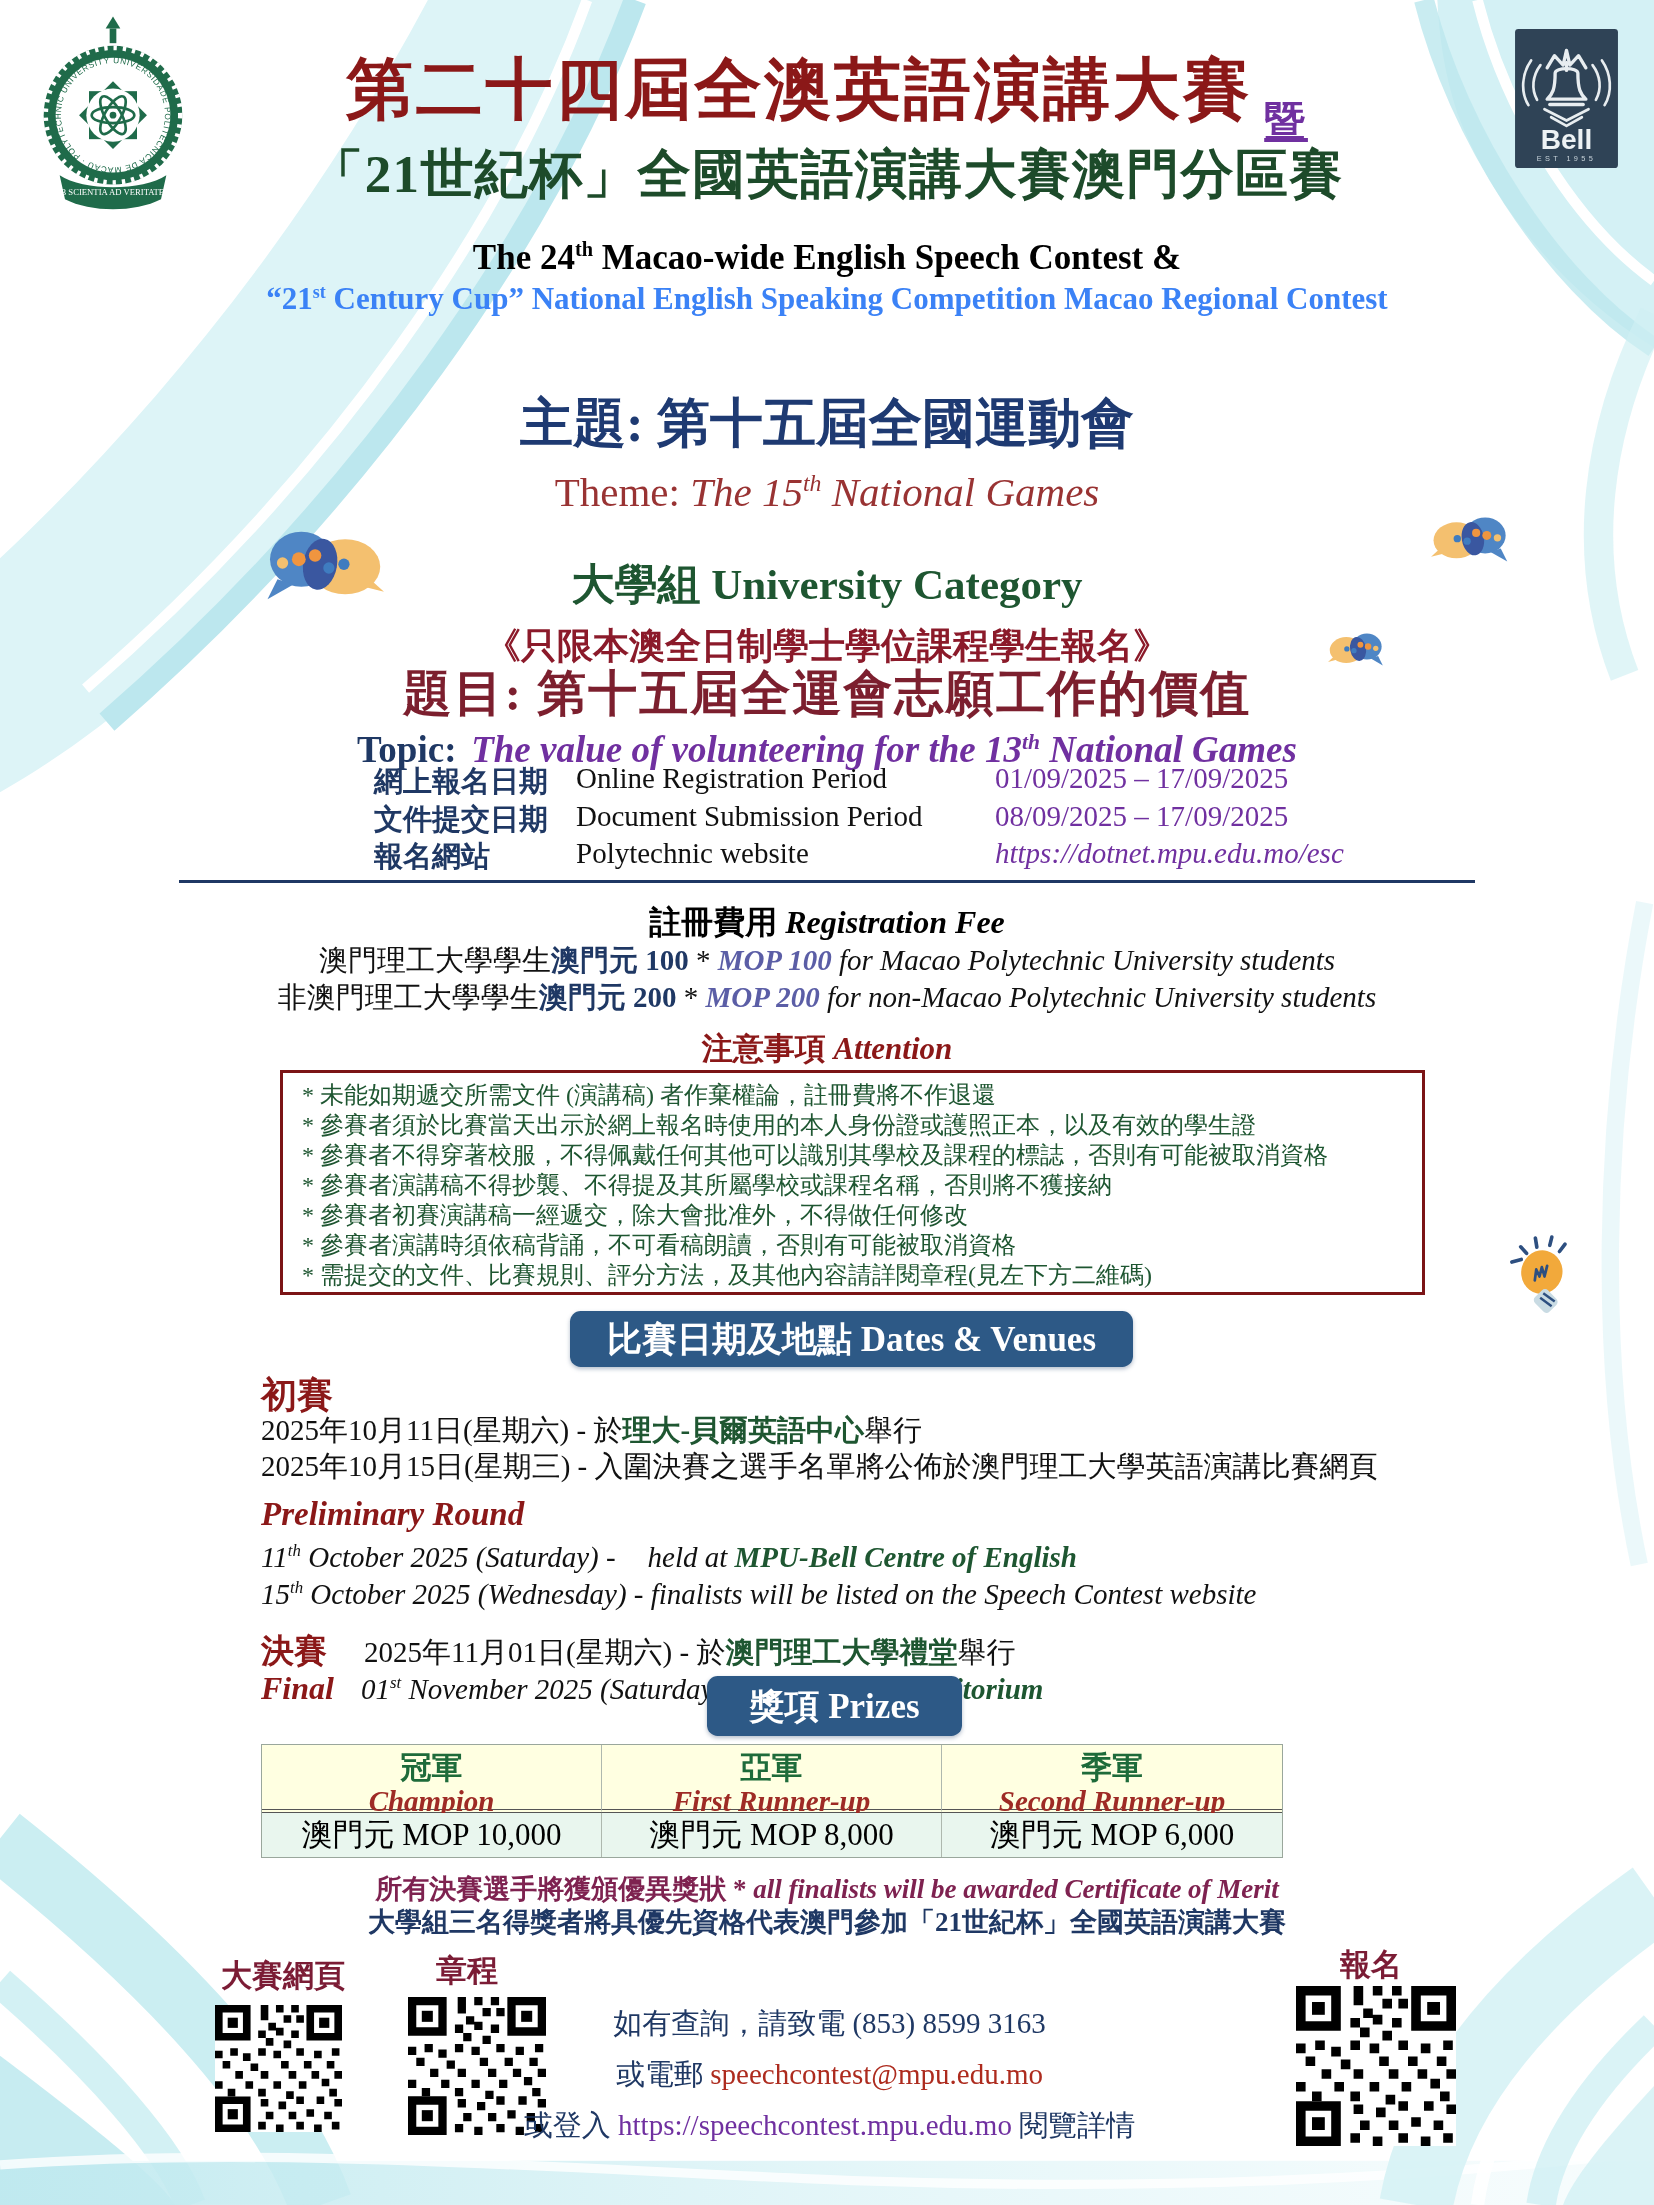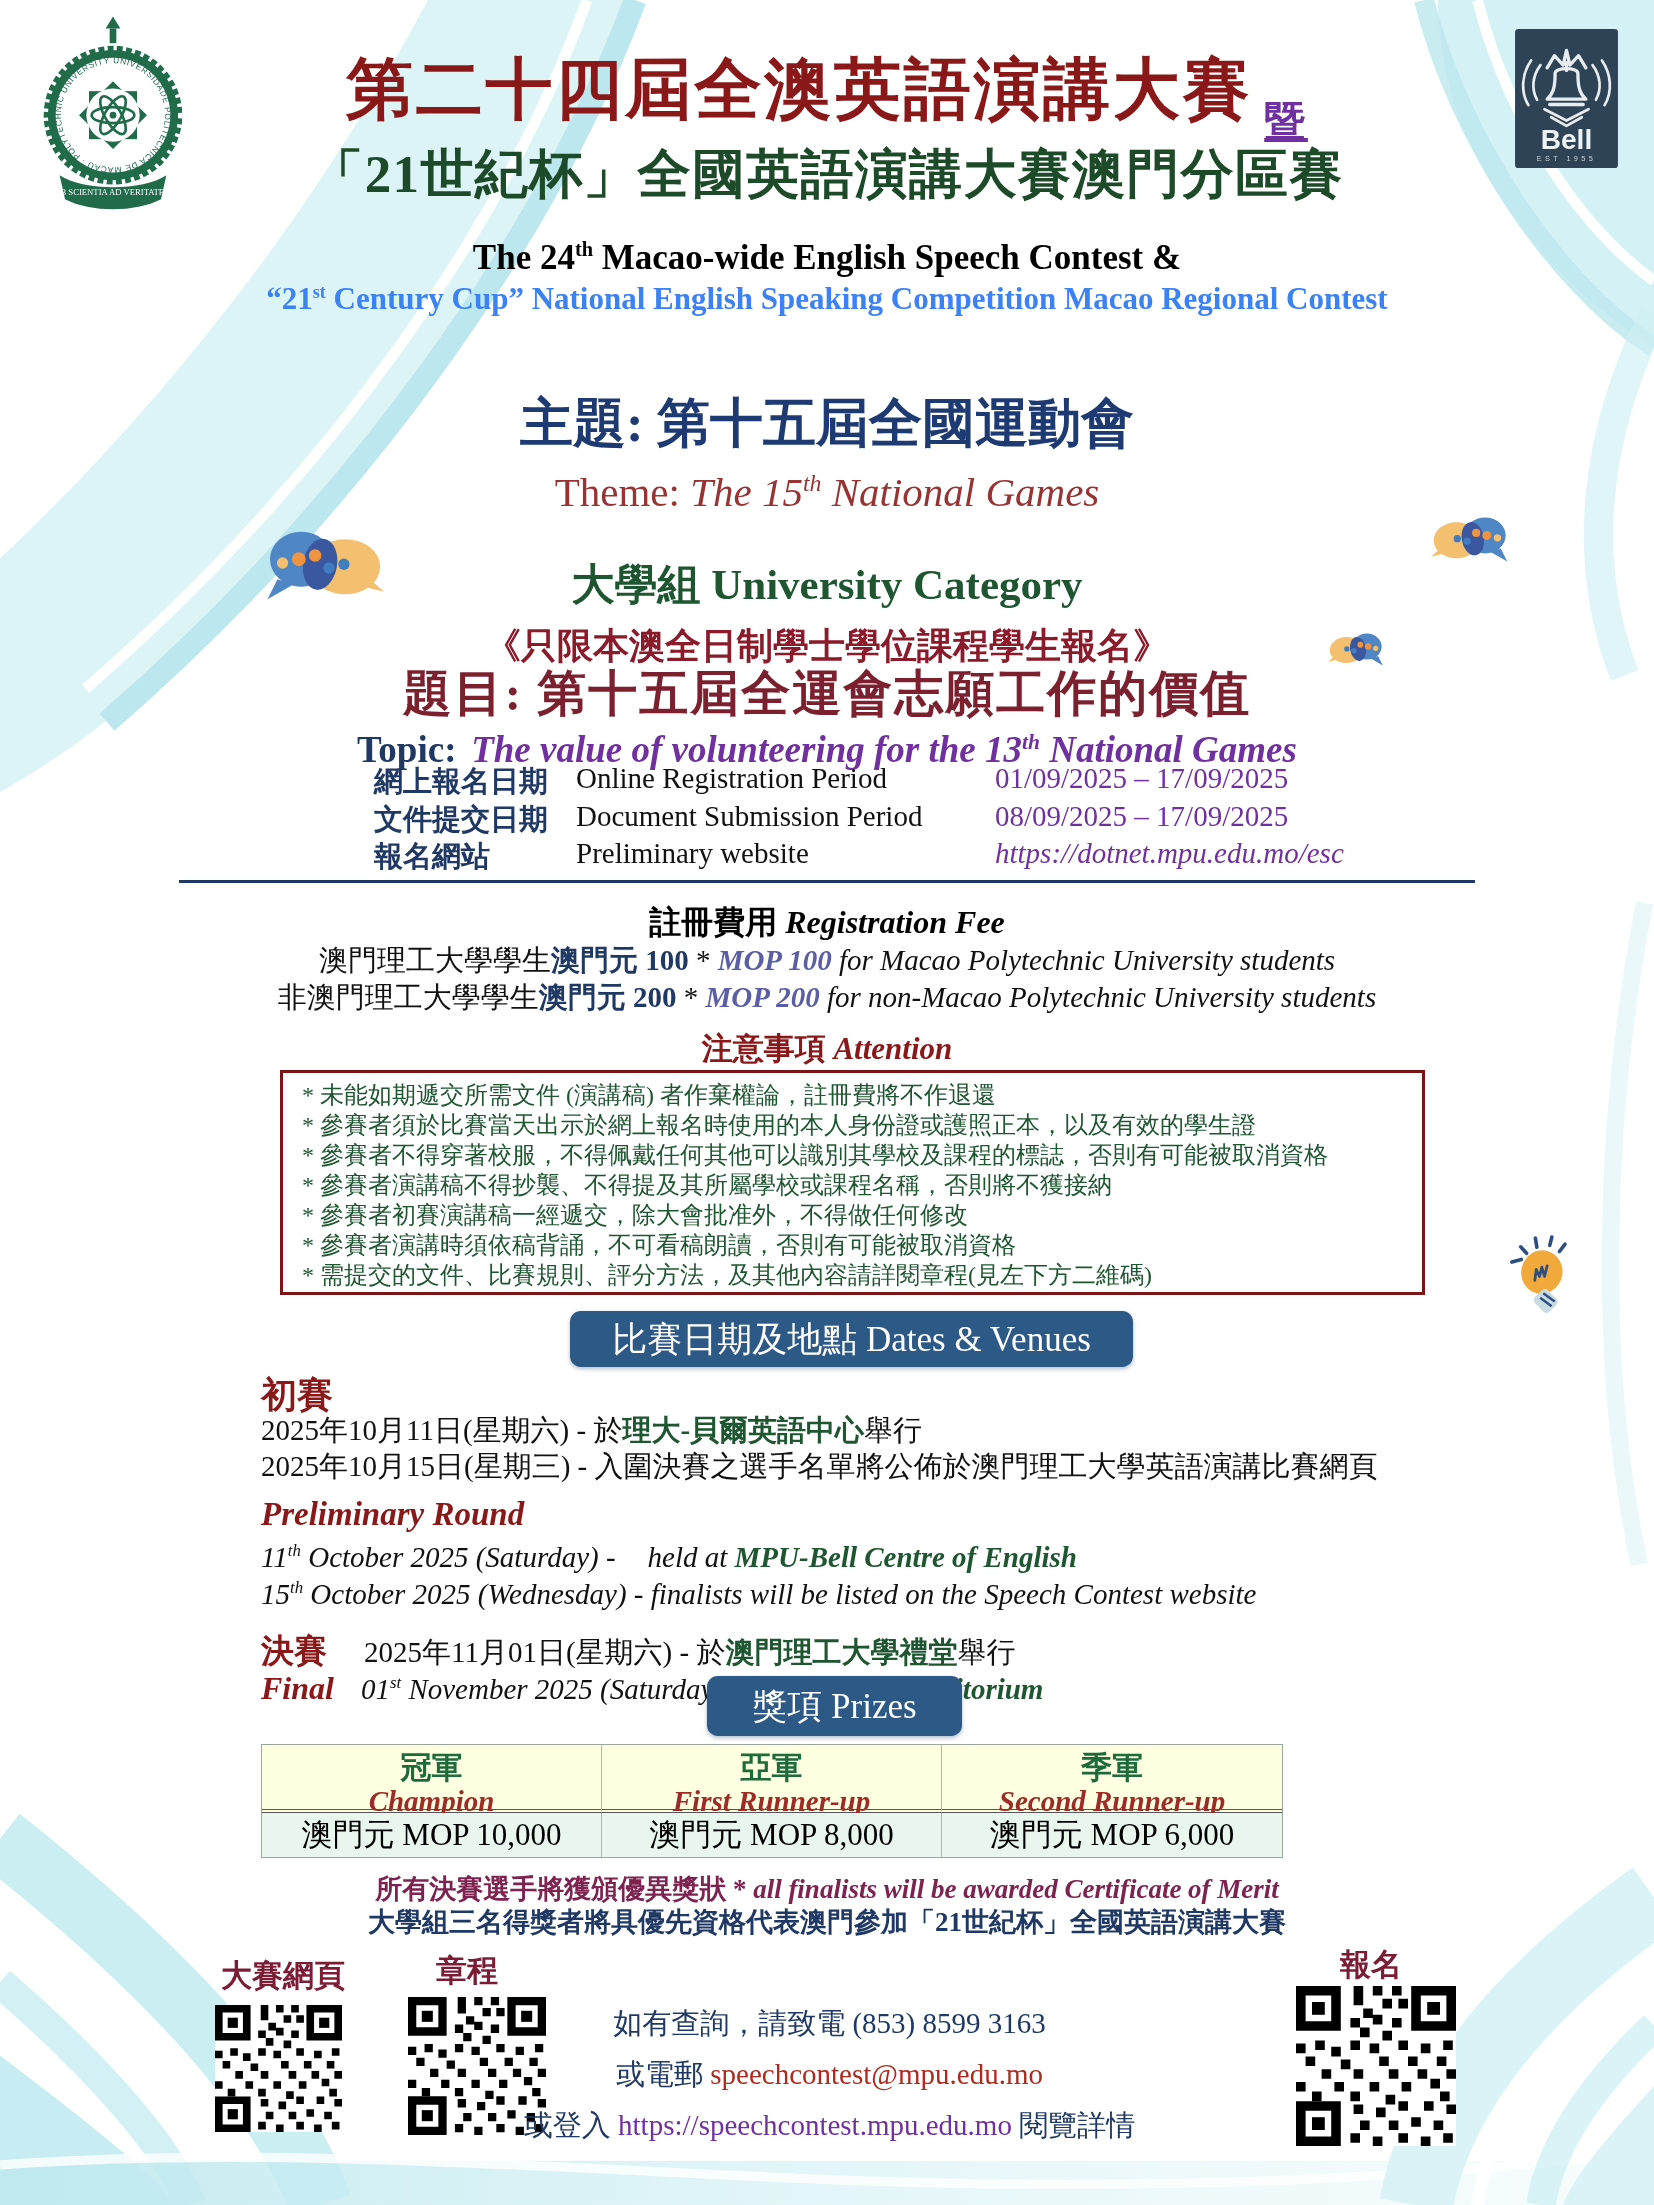--- a/index.html
+++ b/index.html
@@ -47,21 +47,21 @@
   .fee1{top:941px;} .fee2{top:978px;}
 
   
   .att-head{top:1028px;font-size:31px;font-weight:bold;color:#8B1818;}
   .att-head .it{font-style:italic;}
   .att-box{left:280px;top:1070px;width:1145px;height:225px;border:3.3px solid #7B1416;
            box-sizing:border-box;background:#fff;padding:6.7px 0 0 19px;}
   .att-item{font-size:24px;line-height:30px;color:#1E5631;white-space:nowrap;}
 
   
-  .banner{background:#2D5986;color:#fff;font-weight:normal;border-radius:10.7px;
+  .banner{background:#2D5986;color:#fff;font-weight:bold;border-radius:10.7px;
           display:flex;align-items:center;justify-content:center;box-shadow:0 2px 4px rgba(40,70,110,.35);}
   .banner1{left:570px;top:1311px;width:563px;height:56px;font-size:35px;}
   .banner2{left:707px;top:1676px;width:255px;height:60px;font-size:35px;}
 
   
   .dv{left:261px;white-space:nowrap;}
   .dv-h-zh{font-size:36px;font-weight:bold;color:#8B1818;}
   .dv-zh{font-size:29px;color:#111;}
   .dv-zh .venue{color:#1E5631;font-weight:bold;}
   .dv-h-en{font-size:33px;font-weight:bold;font-style:italic;color:#8B1818;}
@@ -274,21 +274,21 @@
     <span class="reg-en">Online Registration Period</span>
     <span class="reg-val">01/09/2025 – 17/09/2025</span>
   </div>
   <div class="abs reg-row" style="top:800px">
     <span class="reg-zh">文件提交日期</span>
     <span class="reg-en">Document Submission Period</span>
     <span class="reg-val">08/09/2025 – 17/09/2025</span>
   </div>
   <div class="abs reg-row" style="top:837px">
     <span class="reg-zh">報名網站</span>
-    <span class="reg-en">Preliminary website</span>
+    <span class="reg-en">Polytechnic website</span>
     <span class="reg-val it">https://dotnet.mpu.edu.mo/esc</span>
   </div>
   <div class="abs divider"></div>
 
   <div class="abs ctr fee-head">
     <span>註冊費用</span><span class="it"> Registration Fee</span>
   </div>
   <div class="abs ctr fee-line fee1">
     <span>澳門理工大學學生</span><span class="amt">澳門元 100</span><span> * </span><span class="mop">MOP 100</span><span class="en"> for Macao Polytechnic University students</span>
   </div>

